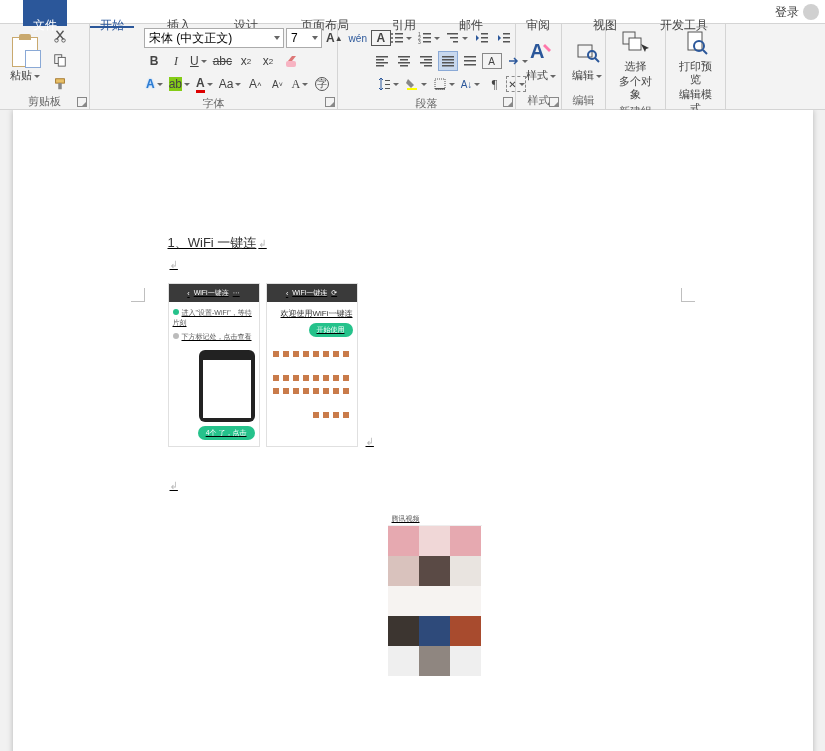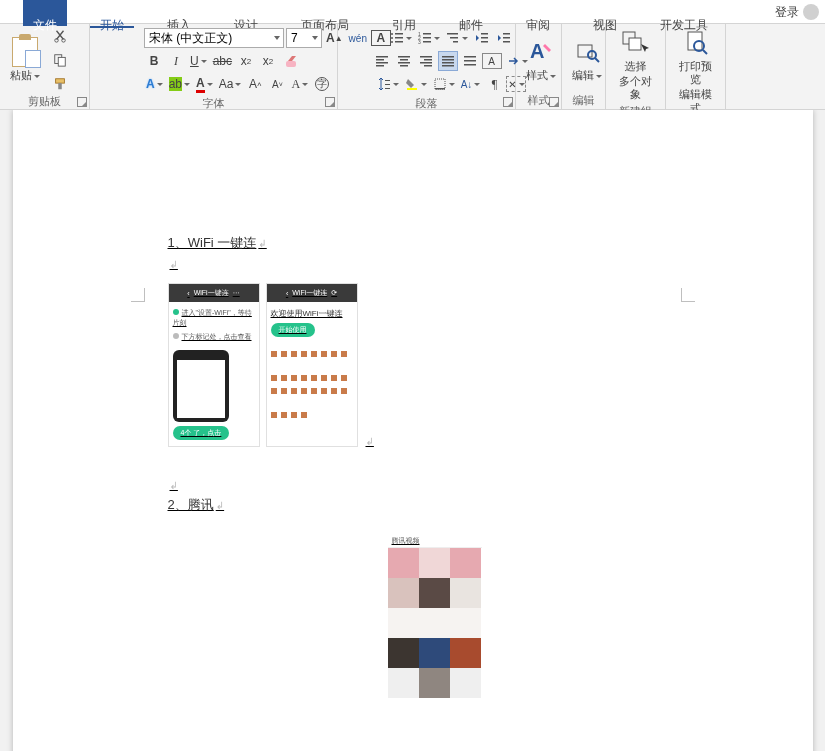--- a/index.html
+++ b/index.html
@@ -51,21 +51,21 @@
   .corner{position:absolute;width:14px;height:14px;border-color:#bfbfbf;border-style:solid;}
   .corner.tl{top:178px;left:118px;border-width:0 1px 1px 0;}
   .corner.tr{top:178px;right:118px;border-width:0 0 1px 1px;}
   .content{margin-left:155px;font-size:13px;color:#333;}
   .line{margin:4px 0;}
   .pm{color:#bbb;font-size:10px;margin-left:2px;}
 
   .figrow{display:flex;gap:6px;margin:12px 0 30px 0;}
   .phone{width:92px;background:#fff;border:1px solid #e0e0e0;}
   .phone-top{height:18px;background:#3a3a3a;color:#fff;font-size:7px;display:flex;align-items:center;justify-content:center;gap:4px;}
-  .phone-body{padding:6px 4px;font-size:7px;color:#555;display:flex;flex-direction:column;gap:4px;align-items:flex-start;}
+  .phone-body{padding:6px 4px;font-size:7px;color:#555;display:flex;flex-direction:column;gap:4px;align-items:flex-end;}
   .dot{width:6px;height:6px;border-radius:50%;background:#25c28b;display:inline-block;margin-right:3px;}
   .minibtn{background:#25c28b;color:#fff;border-radius:8px;padding:2px 8px;font-size:7px;}
   .devframe{width:56px;height:72px;background:#222;border-radius:6px;margin-top:4px;position:relative;}
   .devframe::after{content:"";position:absolute;top:10px;left:4px;right:4px;bottom:4px;background:#fff;}
   .wave{height:6px;background:repeating-linear-gradient(90deg,#c97b4a 0 6px,transparent 6px 10px);width:80px;}
 
   .mosaic{width:94px;margin-left:220px;margin-top:20px;}
   .mosaic-top{height:14px;background:#fff;border-bottom:1px solid #eee;font-size:7px;padding:2px 4px;color:#555;}
   .mrow{display:flex;height:30px;}
   .mc{flex:1;}
@@ -407,21 +407,20 @@
             <div class="wave"></div>
             <div class="wave" style="margin-top:3px"></div>
             <div style="height:10px"></div>
             <div class="wave" style="width:40px"></div>
           </div>
         </div>
         <span class="pm" style="align-self:flex-end">↲</span>
       </div>
 
       <div class="line"><span class="pm">↲</span></div>
-      <div class="line"><span>2、腾讯</span><span class="pm">↲</span></div>
 
       <div class="mosaic">
         <div class="mosaic-top">腾讯视频</div>
         <div class="mrow">
             <div class="mc" style="background:#e6a9b0"></div>
             <div class="mc" style="background:#f0d7d7"></div>
             <div class="mc" style="background:#e6a9b0"></div>
           </div>
         <div class="mrow">
             <div class="mc" style="background:#d9c2bd"></div>

